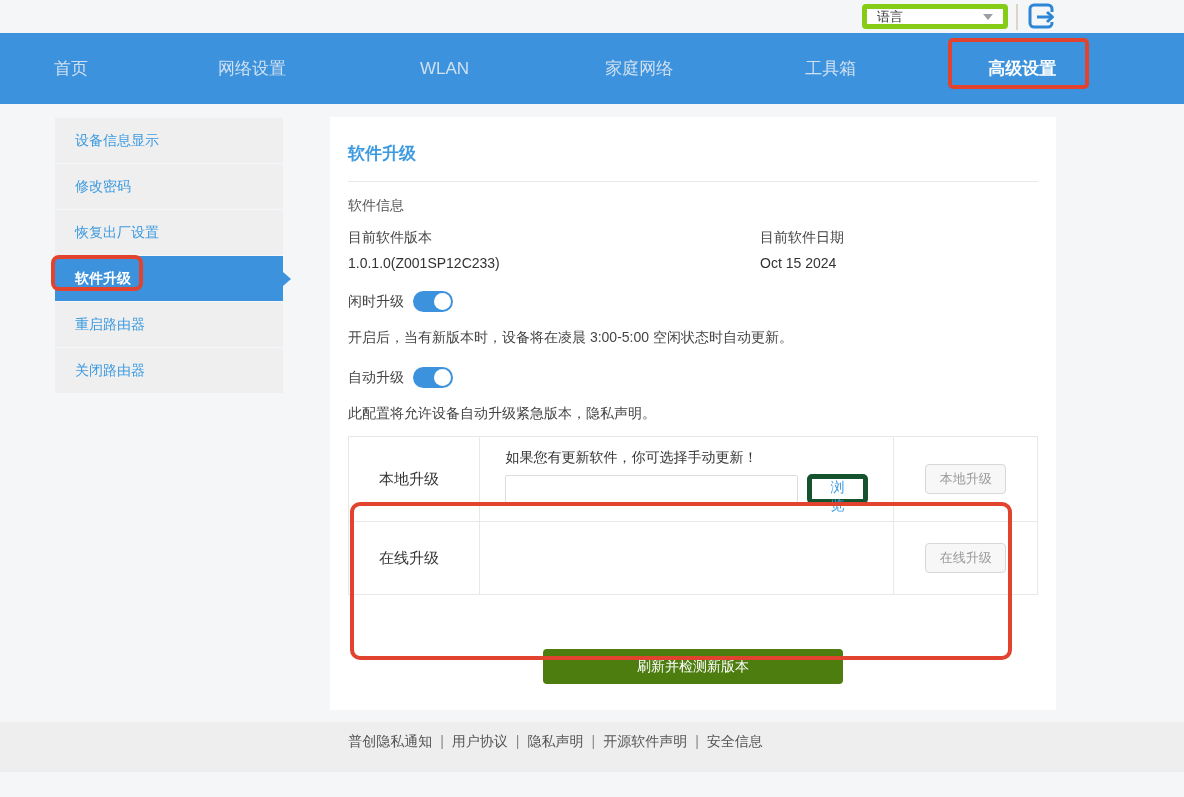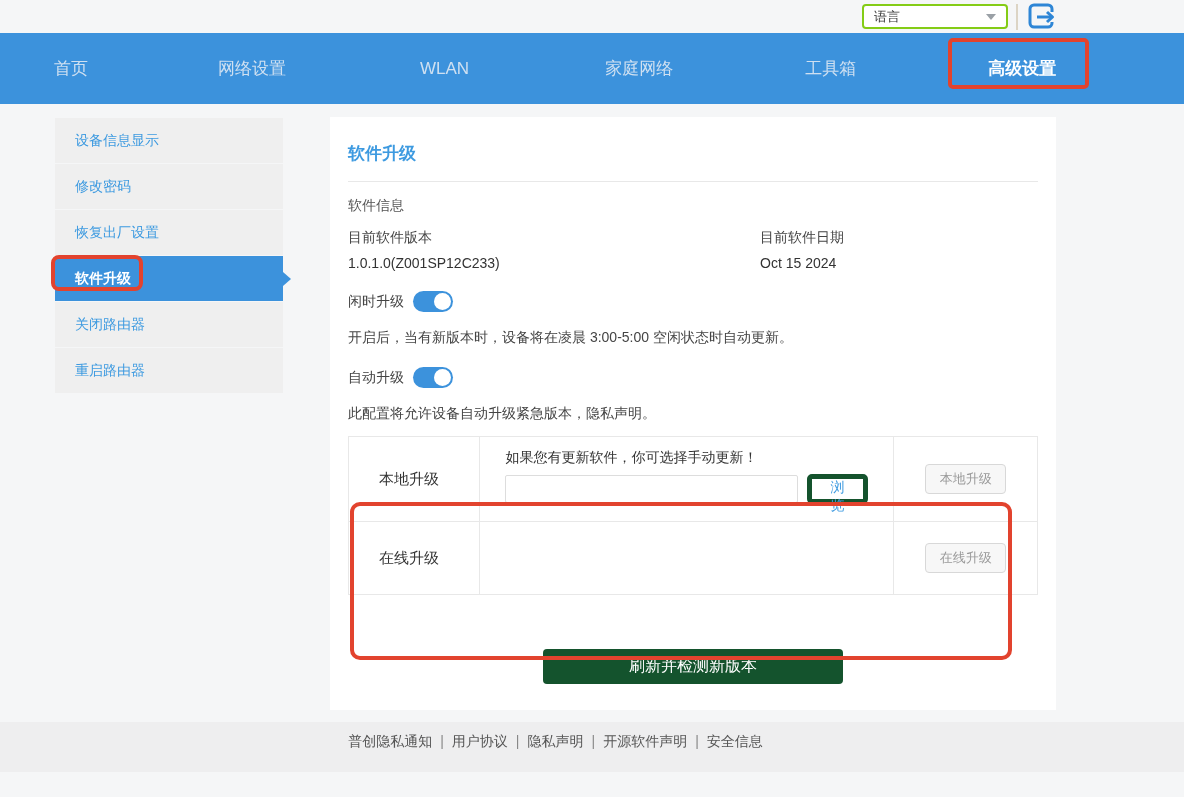--- a/index.html
+++ b/index.html
@@ -1,21 +1,21 @@
 <!DOCTYPE html>
 <html><head>
 <meta charset="utf-8">
 <style>
   * { margin:0; padding:0; box-sizing:border-box; font-family:"Liberation Sans","DejaVu Sans",sans-serif; }
   html,body { width:1184px; height:797px; background:#f5f6f7; overflow:hidden; position:relative; }
 
   
   .topbar { position:absolute; left:0; top:0; width:1184px; height:33px;
             display:flex; align-items:center; justify-content:flex-end; padding-right:126px; background:#f5f6f7; }
-  .lang-select { width:146px; height:25px; background:#fff; border:2px solid #84cc16; border-radius:4px;
+  .lang-select { width:146px; height:25px; background:#fff; border:5px solid #84cc16; border-radius:4px;
                  display:flex; align-items:center; justify-content:space-between; padding:0 10px; cursor:pointer; }
   .lang-select span { font-size:13px; color:#333; }
   .caret { width:0; height:0; border-left:5px solid transparent; border-right:5px solid transparent;
            border-top:6px solid #9aa0a6; }
   .topbar-divider { width:2px; height:26px; background:#dcd4c4; margin:0 8px 0 8px; }
   .logout-btn { background:none; border:none; cursor:pointer; width:32px; height:32px; padding:0;
                 display:flex; align-items:center; justify-content:center; }
 
   
   .navbar { position:absolute; left:0; top:33px; width:1184px; height:71px; background:#3c92dc;
@@ -54,22 +54,22 @@
   td.c3 { width:144px; text-align:center; }
   .row1 { height:85px; }
   .row2 { height:73px; }
   .hint { font-size:14px; color:#333; }
   .file-row { margin-top:7px; display:flex; align-items:center; }
   .file-input { width:295px; height:28px; border:1px solid #ddd; border-radius:2px; padding:0 8px; font-size:13px; }
   .browse-btn { margin-left:9px; height:30px; padding:0 12px; background:#fff; border:5px solid #14532d;
                 color:#3d9ae0; font-size:14px; border-radius:5px; cursor:pointer; }
   .gray-btn { width:81px; height:30px; background:#f7f7f7; border:1px solid #d8d8d8; color:#9a9a9a;
               font-size:13px; border-radius:4px; cursor:pointer; }
-  .refresh-btn { display:block; margin:54px auto 0 auto; width:300px; height:35px; background:#14532d;
-                 border:none; border-radius:4px; color:#fff; font-size:16px; cursor:pointer; }
+  .refresh-btn { display:block; margin:54px auto 0 auto; width:300px; height:35px; background:#4d7c0f;
+                 border:none; border-radius:4px; color:#fff; font-size:14px; cursor:pointer; }
 
   
   .footer { position:absolute; left:0; top:722px; width:1184px; height:50px; background:#eeeeef; }
   .footer-inner { margin-left:55px; width:1001px; text-align:center; padding-top:10px; }
   .footer a { font-size:14px; color:#555; text-decoration:none; cursor:pointer; }
   .pipe { font-size:14px; color:#888; margin:0 8px; }
   .footer-line2 { margin-top:3px; }
 
   
   .anno { position:absolute; border:4px solid #e2432e; pointer-events:none; }
@@ -103,22 +103,22 @@
 </div>
 
 <div class="sidebar">
   <div class="side-item">设备信息显示</div>
   <div class="side-item">修改密码</div>
   <div class="side-item">恢复出厂设置</div>
   <div class="side-item active">
     <span>软件升级</span>
     <span class="side-arrow"></span>
   </div>
+  <div class="side-item">重启路由器</div>
   <div class="side-item">关闭路由器</div>
-  <div class="side-item">重启路由器</div>
 </div>
 
 <div class="panel">
   <div class="panel-title">软件升级</div>
   <div class="panel-divider"></div>
   <div class="section-label">软件信息</div>
 
   <div class="info-grid">
     <div class="info-col1">
       <div class="info-label">目前软件版本</div>

